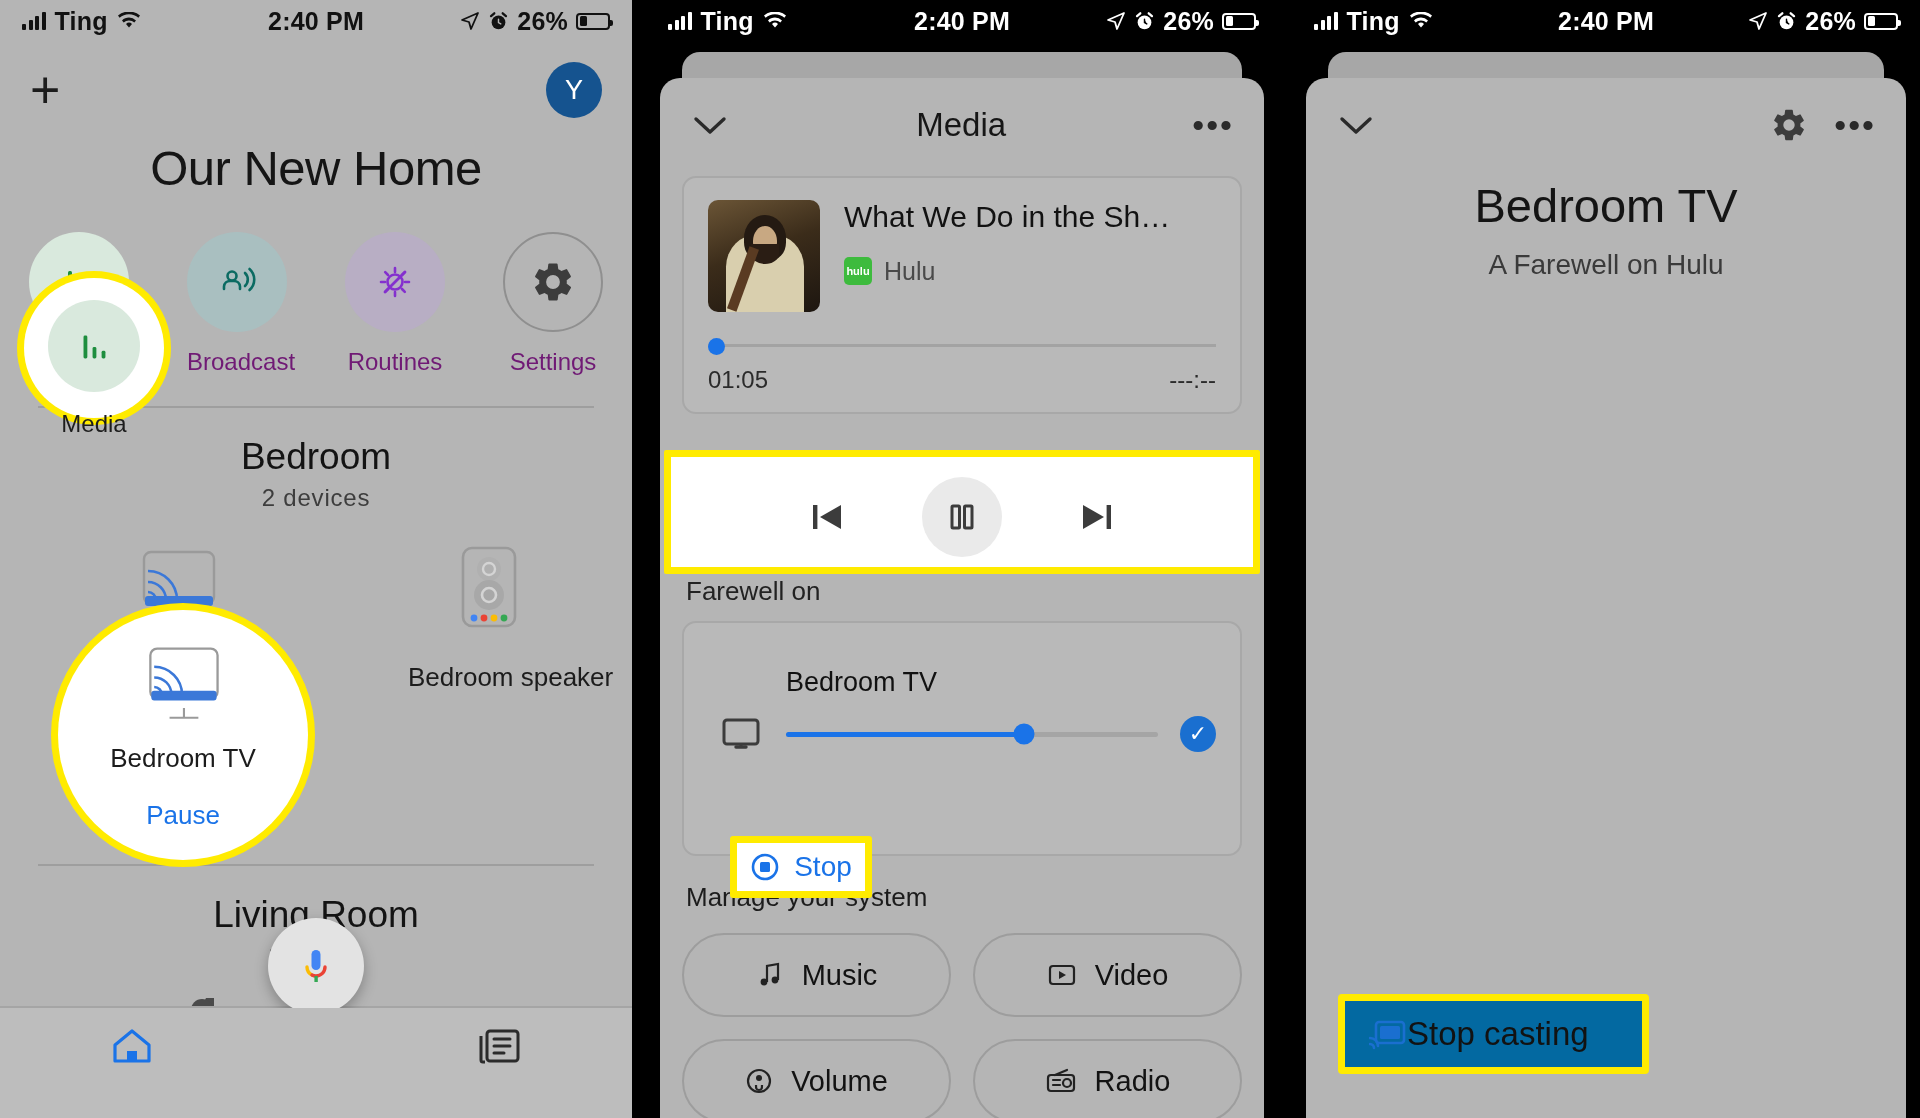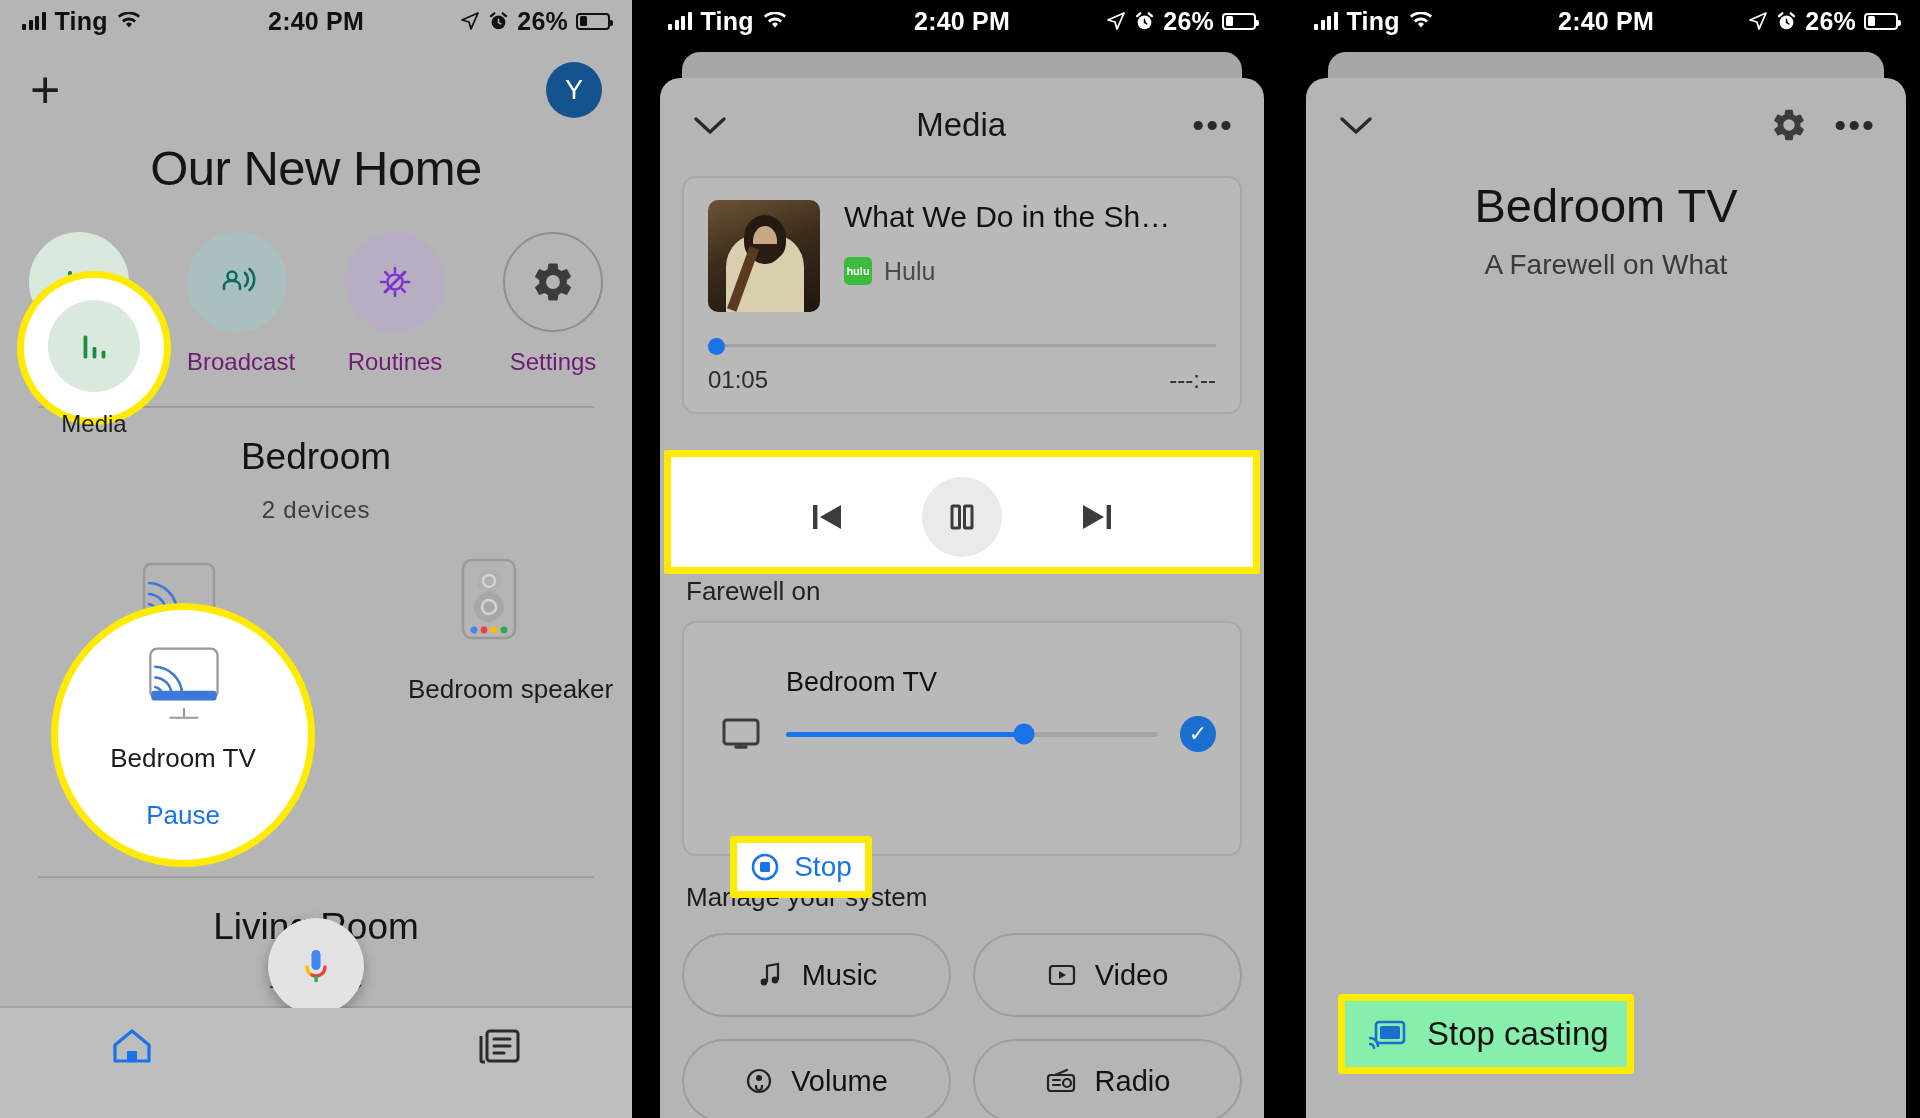--- a/index.html
+++ b/index.html
@@ -50,21 +50,21 @@
 
   .quickrow{ display:flex; justify-content:center; gap:58px; margin-top:36px; }
   .quick{ width:100px; text-align:center; position:relative; }
   .qcircle{ width:100px; height:100px; border-radius:50%; display:flex; align-items:center;
             justify-content:center; margin:0 auto; }
   .qlabel{ margin-top:16px; font-size:24px; color:#701a75; white-space:nowrap; }
 
   .divider{ height:2px; background:#9e9e9e; margin:30px 38px 0 38px; }
 
   .room-title{ text-align:center; font-size:37px; font-weight:500; color:#131313; margin-top:28px; }
-  .room-sub{ text-align:center; font-size:24px; color:#3d3d3d; margin-top:18px; letter-spacing:.8px;}
+  .room-sub{ text-align:center; font-size:24px; color:#3d3d3d; margin-top:6px; letter-spacing:.8px;}
 
   .devrow{ display:flex; gap:150px; padding-left:98px; margin-top:30px; align-items:flex-start;}
   .dev{ width:160px; text-align:center; }
   .devname{ font-size:26px; color:#1c1c1c; margin-top:16px; white-space:nowrap;}
   .devstate{ font-size:26px; color:#1a73e8; font-weight:500; margin-top:22px; }
 
   
   .ring{ position:absolute; border-radius:50%; background:#fff;
          box-shadow:0 0 0 7px #ffeb00; z-index:5; }
   .ringbox{ position:absolute; background:#fff; border:7px solid #ffeb00; z-index:5; }
@@ -148,22 +148,22 @@
   .dialwrap{ position:relative; width:460px; height:420px; margin:40px auto 0 auto; }
   .dial-ctrls{ position:absolute; left:0; right:0; top:148px; display:flex;
                align-items:center; justify-content:center; gap:66px; }
   .p3-playpause{ width:94px; height:94px; border-radius:50%; background:#d5d5d5;
                  box-shadow:0 4px 10px rgba(0,0,0,.22); display:flex; align-items:center; justify-content:center;}
   .volpct{ position:absolute; left:0; right:0; top:268px; text-align:center;
            font-size:52px; color:#1a73e8; font-weight:400; }
   .vollbl{ position:absolute; left:0; right:0; top:332px; text-align:center;
            font-size:27px; color:#1a73e8; }
 
-  .castbtn{ position:absolute; left:44px; bottom:48px; display:flex; align-items:center; gap:20px;
-            background:#86efac; padding:14px 18px 14px 24px; border-radius:6px; }
+  .castbtn{ position:absolute; left:44px; bottom:48px; display:flex; align-items:center; 
+            background:#0369a1; padding:14px 53px 14px 24px; border-radius:6px; }
   .casttxt{ font-size:33px; color:#121212; font-weight:500; }
 </style>
 </head>
 <body>
 
 <div class="stage">
 
   <div class="panel p1">
     <div class="statusbar sb-light">
       <div class="sb-left">
@@ -561,21 +561,21 @@
           </svg>
           <div class="p3-hdr-right">
             <svg width="38" height="38" viewBox="0 0 24 24" fill="#3c3c3c">
               <path d="M19.14 12.94a7.07 7.07 0 000-1.88l2.03-1.58a.5.5 0 00.12-.64l-1.92-3.32a.5.5 0 00-.6-.22l-2.39.96a7.2 7.2 0 00-1.62-.94l-.36-2.54a.5.5 0 00-.5-.42h-3.84a.5.5 0 00-.5.42l-.36 2.54c-.58.24-1.12.55-1.62.94l-2.39-.96a.5.5 0 00-.6.22L2.71 8.84a.5.5 0 00.12.64l2.03 1.58a7.07 7.07 0 000 1.88l-2.03 1.58a.5.5 0 00-.12.64l1.92 3.32c.13.22.39.31.6.22l2.39-.96c.5.39 1.04.7 1.62.94l.36 2.54c.04.25.25.42.5.42h3.84c.25 0 .46-.17.5-.42l.36-2.54c.58-.24 1.12-.55 1.62-.94l2.39.96c.22.09.47 0 .6-.22l1.92-3.32a.5.5 0 00-.12-.64l-2.03-1.58zM12 15.6A3.6 3.6 0 1112 8.4a3.6 3.6 0 010 7.2z"></path>
             </svg>
             <div class="dots">•••</div>
           </div>
         </div>
 
         <div class="p3-title">Bedroom TV</div>
-        <div class="p3-sub">A Farewell on What</div>
+        <div class="p3-sub">A Farewell on Hulu</div>
 
 
         <div class="ringbox castbtn" style="left:32px; bottom:44px; border-radius:4px;">
           <svg width="38" height="32" viewBox="0 0 38 32">
             <rect x="7" y="4" width="28" height="21" rx="3" fill="none" stroke="#1a6fd0" stroke-width="2.6"></rect>
             <rect x="11" y="8" width="20" height="13" rx="1.5" fill="#1a6fd0"></rect>
             <path d="M1 20a8 8 0 018 8" fill="none" stroke="#1a6fd0" stroke-width="2.6" stroke-linecap="round"></path>
             <path d="M1 26a4 4 0 014 4" fill="none" stroke="#1a6fd0" stroke-width="2.6" stroke-linecap="round"></path>
           </svg>
           <span class="casttxt">Stop casting</span>

